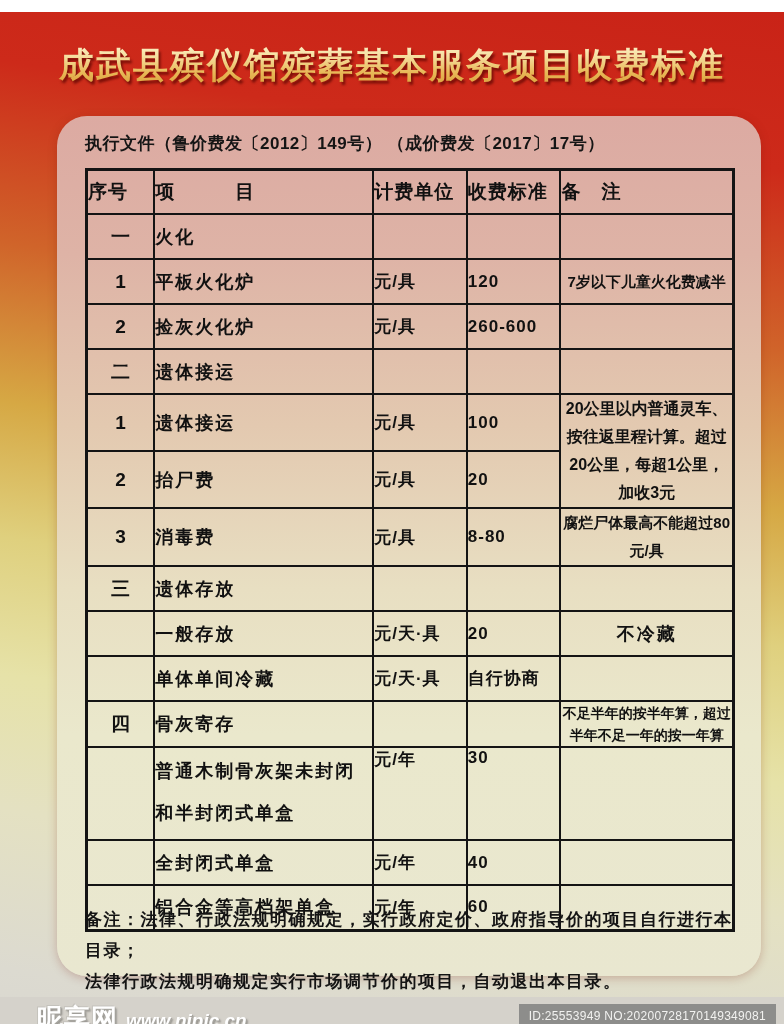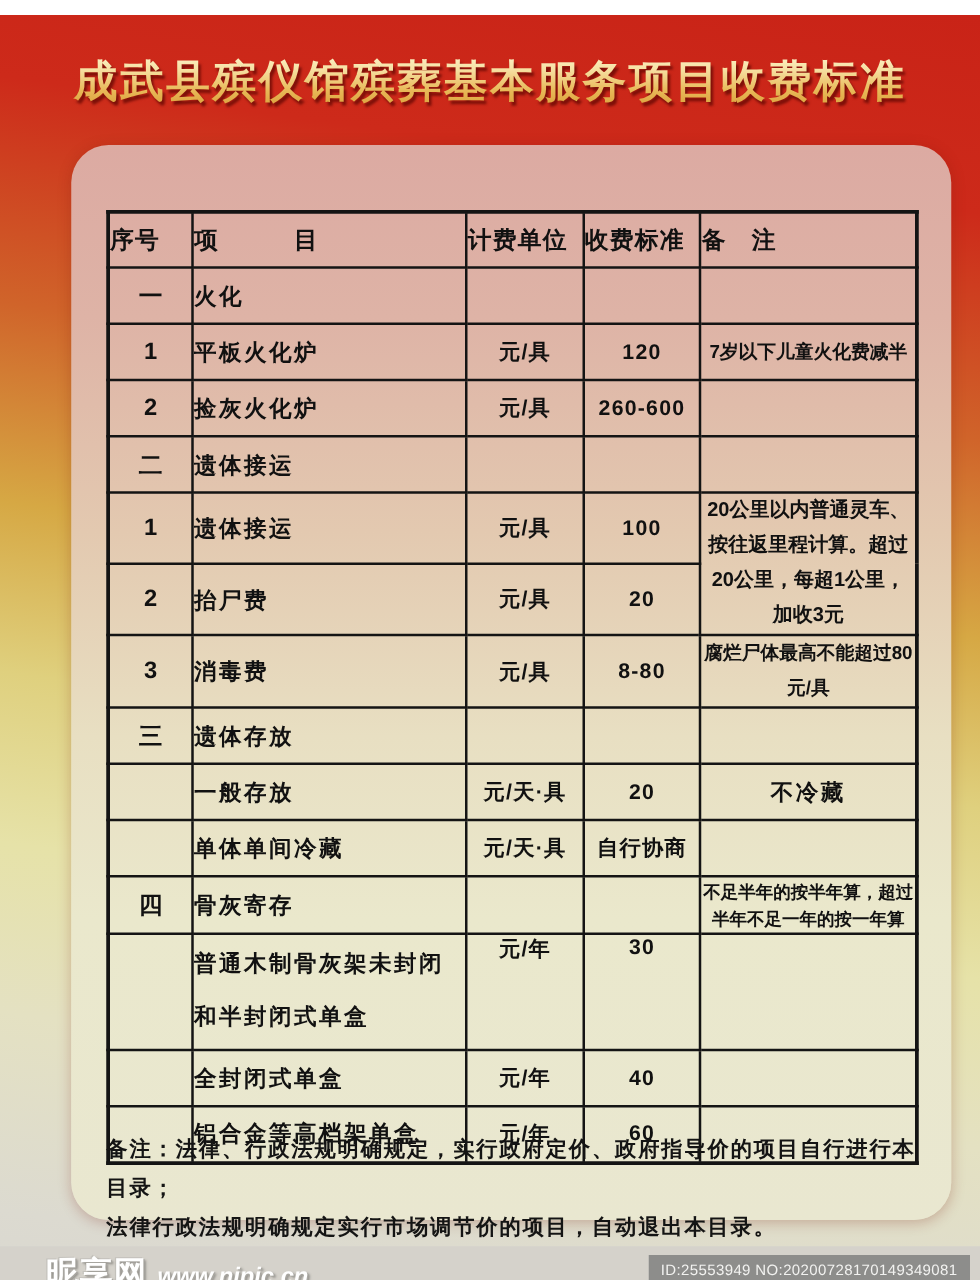--- a/index.html
+++ b/index.html
@@ -49,21 +49,21 @@
   table.fee th{
     height:42px;font-size:19px;font-weight:bold;letter-spacing:1px;text-align:left;
   }
   tr.r{height:45px;}
   tr.r2{height:93px;}
   td.no{text-align:center;font-size:19px;font-weight:600;}
   td.item{
     text-align:left;padding-left:26px;font-size:18px;font-weight:600;
     letter-spacing:2px;white-space:pre-line;
   }
-  td.unit,td.price{text-align:center;font-size:17px;font-weight:600;letter-spacing:1px;}
+  td.unit,td.price{font-size:17px;font-weight:600;letter-spacing:1px;}
   td.remark{
     text-align:center;padding:2px 6px 2px 8px;
     font-size:16px;font-weight:600;line-height:28px;
   }
   td.rk-sm{font-size:15px;letter-spacing:0;}
   td.rk-xs{font-size:14px;line-height:22px;letter-spacing:0;}
   td.rk-indent{padding-left:30px;font-size:18px;letter-spacing:2px;}
   td.vtop{vertical-align:top;padding-top:13px;}
   td.item.vtop{line-height:42px;padding-top:2px;}
   .footnote{
@@ -94,20 +94,21 @@
 </style>
 </head>
 <body>
 
 <div class="page">
 
   <h1 class="title">成武县殡仪馆殡葬基本服务项目收费标准</h1>
 
   <div class="card">
 
+    <div class="exec">执行文件（鲁价费发〔2012〕149号） （成价费发〔2017〕17号）</div>
 
     <table class="fee">
       <colgroup>
         <col style="width:68px">
           <col style="width:220px">
           <col style="width:94px">
         <col style="width:94px">
           <col style="width:174px">
       </colgroup>
       <thead>

